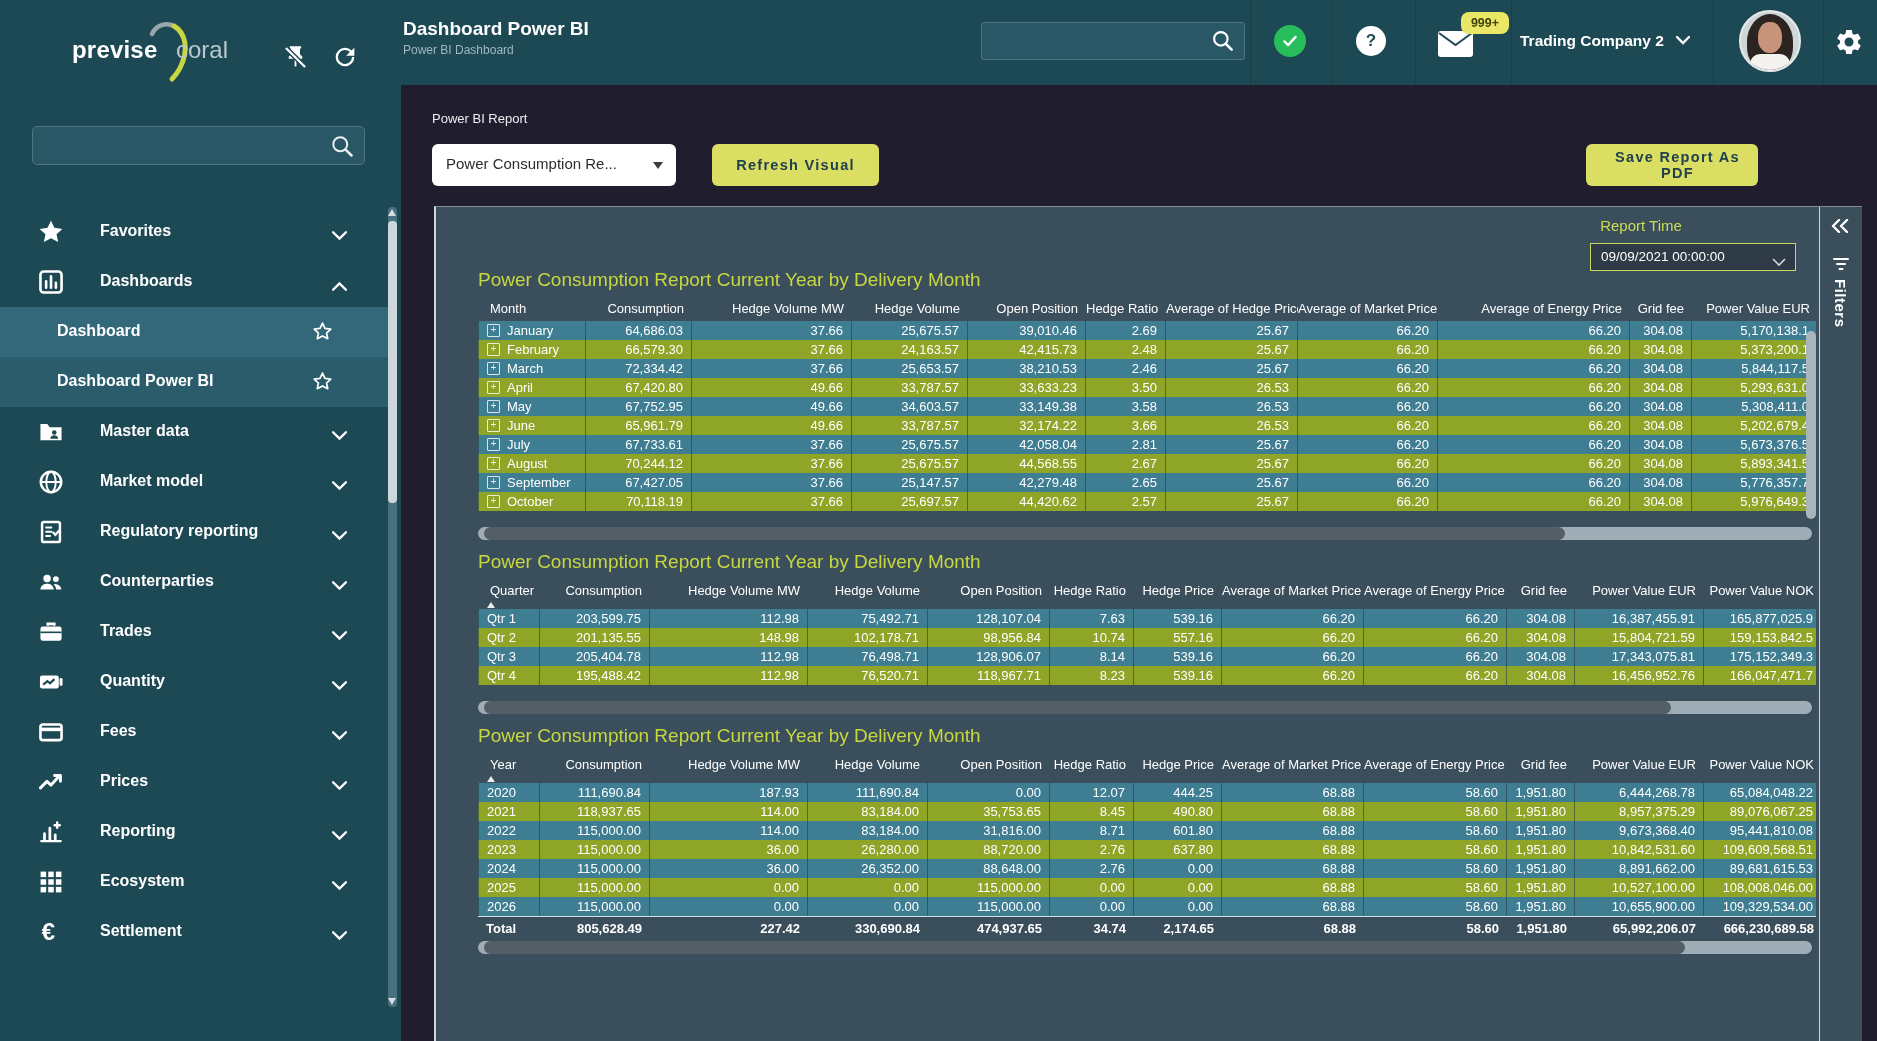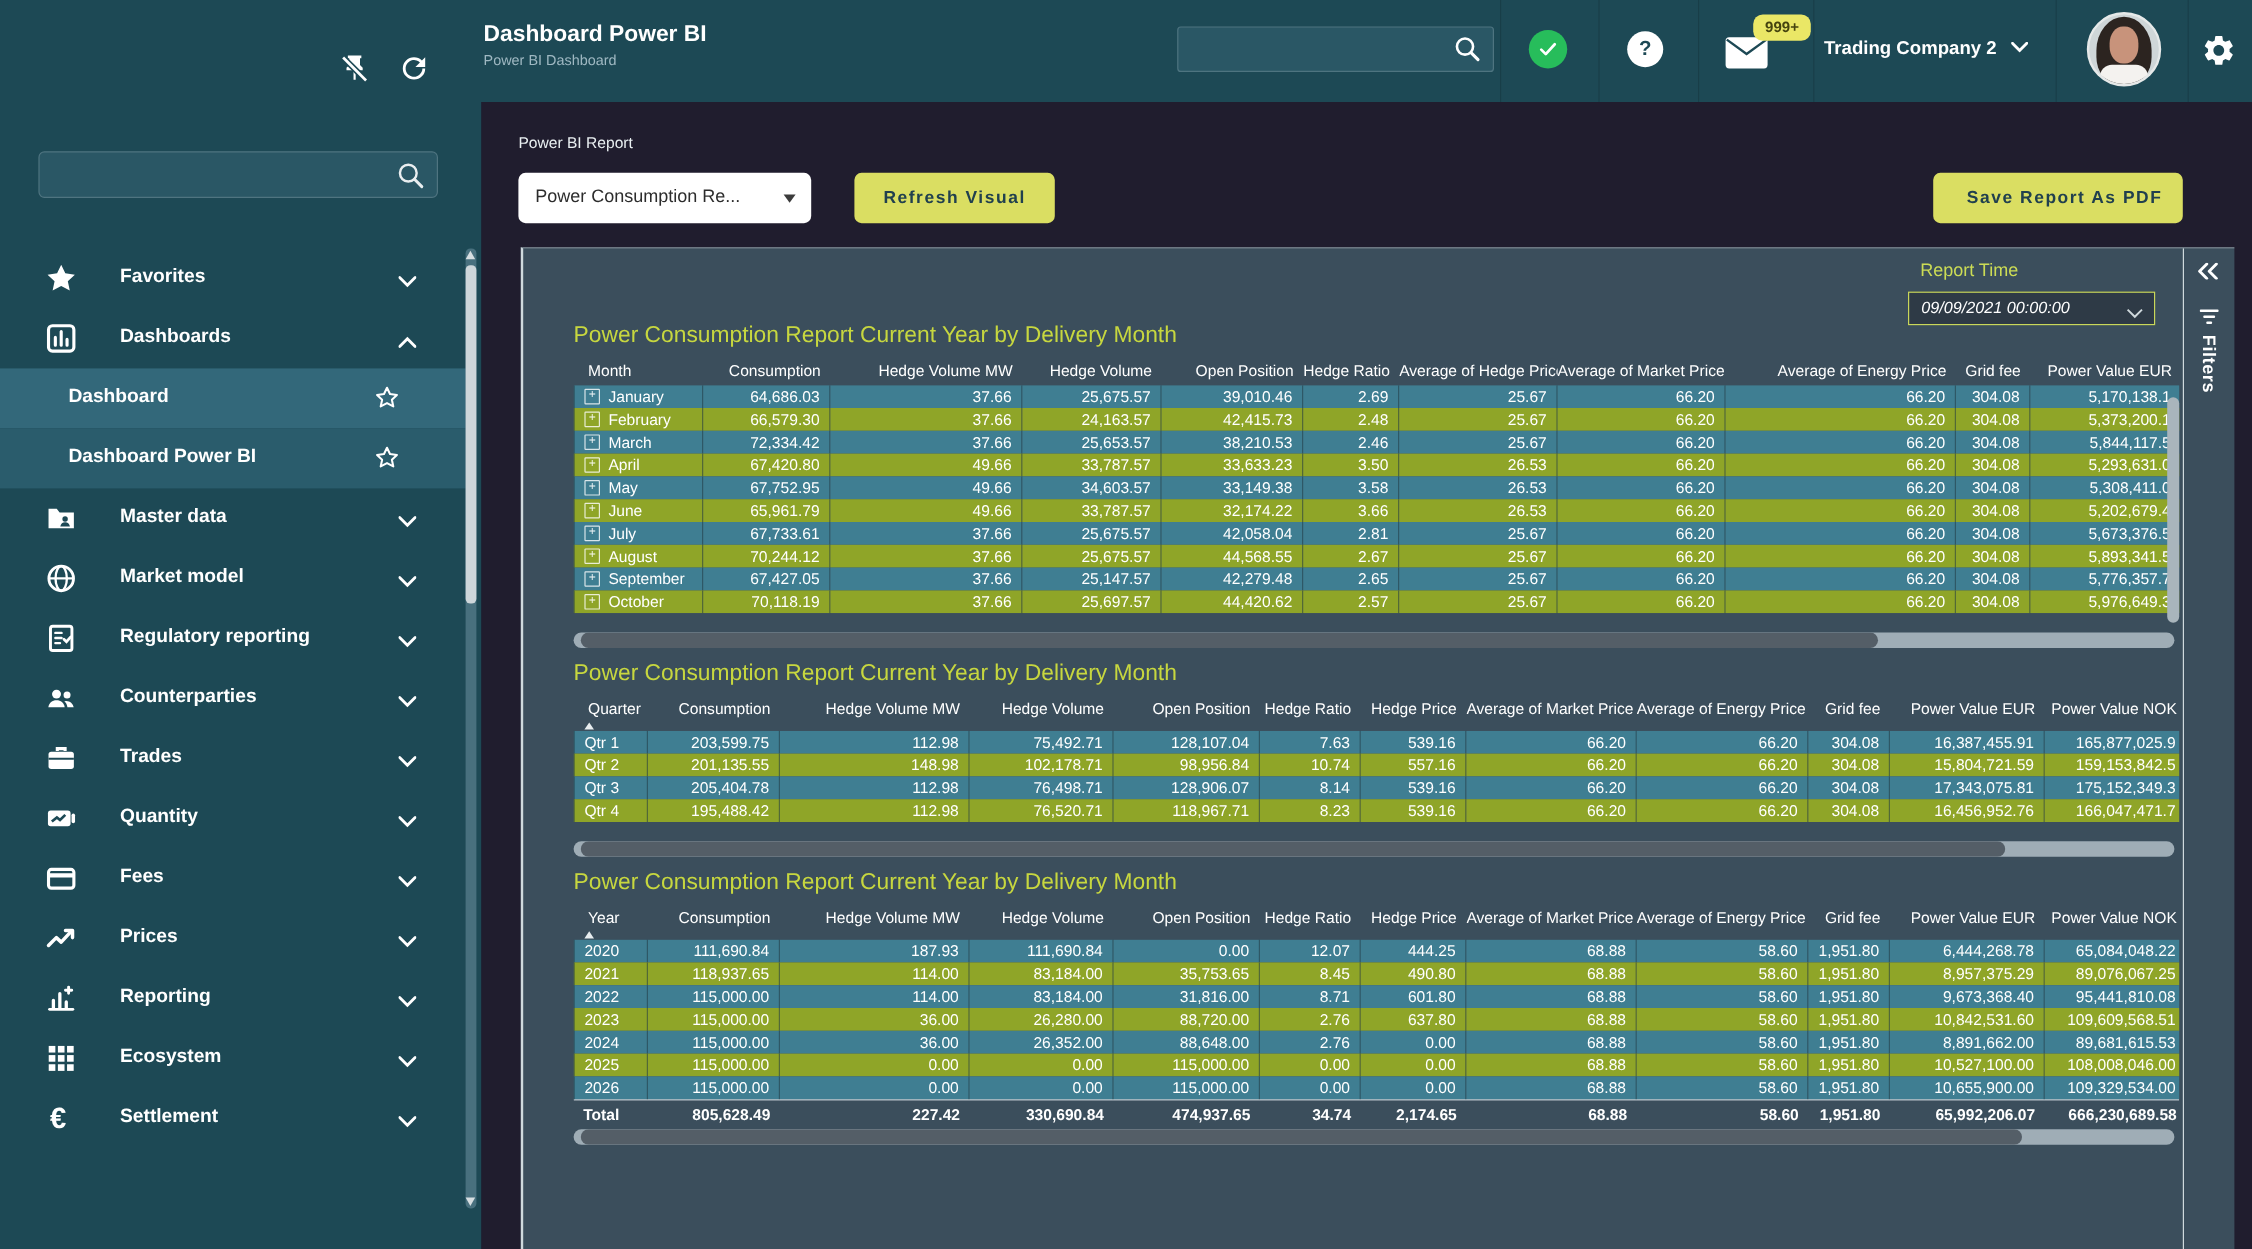--- a/index.html
+++ b/index.html
@@ -61,32 +61,32 @@
   
   .main{position:absolute;left:401px;top:85px;width:1476px;height:956px;background:#201d2e;}
   .pbi-label{position:absolute;left:31px;top:26px;font-size:13px;color:#e9eff1;}
   .dd{position:absolute;left:31px;top:59px;width:244px;height:42px;background:#fff;border-radius:6px;cursor:pointer;}
   .dd .val{position:absolute;left:14px;top:11px;font-size:15px;color:#2c2c2c;white-space:nowrap;overflow:hidden;width:190px;}
   .dd .caret{position:absolute;right:13px;top:18px;width:0;height:0;border-left:5.5px solid transparent;border-right:5.5px solid transparent;border-top:7px solid #3c3c3c;}
   .ybtn{position:absolute;height:42px;background:#dade62;border-radius:6px;color:#21404e;font-weight:bold;
         font-size:14.5px;letter-spacing:1.3px;display:flex;align-items:center;justify-content:center;cursor:pointer;
         font-family:"Liberation Sans",sans-serif;border:none;}
   .btn-refresh{left:311px;top:59px;width:167px;}
-  .btn-save{left:1210px;top:59px;width:208px;padding-left:17px;}
+  .btn-save{left:1185px;top:59px;width:172px;padding-left:17px;}
   
   .panel{position:absolute;left:33px;top:121px;width:1428px;height:835px;background:#3b4e5c;
          border-left:2px solid #cfd9dd;border-top:1px solid rgba(255,255,255,0.35);box-sizing:border-box;}
   .filters{position:absolute;right:0;top:0;width:42px;height:100%;border-left:1px solid #cfd9dd;}
   .filters .coll{position:absolute;left:10px;top:12px;cursor:pointer;}
   .filters .fic{position:absolute;left:13px;top:50px;}
   .filters .ftxt{position:absolute;left:12px;top:72px;writing-mode:vertical-rl;font-size:15px;font-weight:bold;color:#fff;letter-spacing:.5px;}
   .rt-label{position:absolute;left:1125px;top:10px;width:160px;text-align:center;font-size:15px;color:#ccdc55;}
   .rt-box{position:absolute;left:1154px;top:36px;width:206px;height:28px;background:#2e3a46;border:1px solid #c9d75a;
           box-sizing:border-box;cursor:pointer;}
-  .rt-box .v{position:absolute;left:10px;top:5px;font-size:13.5px;color:#fff;font-style:italic;}
+  .rt-box .v{position:absolute;left:10px;top:5px;font-size:13.5px;color:#fff;}
   .rt-box .c{position:absolute;right:9px;top:9px;}
   
   .tbl{position:absolute;left:42px;width:1338px;}
   .tbl-0{top:62px;}  .tbl-1{top:344px;}  .tbl-2{top:518px;}
   .tbl .ttitle{height:24px;margin-bottom:4px;font-size:19px;font-weight:500;color:#c7d73f;white-space:nowrap;}
   .thead,.trow{display:flex;white-space:nowrap;}
   .tclip{width:1338px;overflow:hidden;}
   .thead .th{box-sizing:border-box;font-size:13px;color:#fff;padding:4px 8px 2px 0;text-align:right;overflow:hidden;position:relative;}
   .thead .th.first{text-align:left;padding-left:12px;}
   .thead{height:24px;}
@@ -113,20 +113,28 @@
 <div id="app">
 
   <div class="hdr">
     <div class="sep" style="left:1250px"></div>
     <div class="sep" style="left:1332px"></div>
     <div class="sep" style="left:1415px"></div>
     <div class="sep" style="left:1511px"></div>
     <div class="sep" style="left:1713px"></div>
     <div class="sep" style="left:1823px"></div>
 
+    <div class="logo">
+      <span class="lt">previse</span>
+      <svg width="60" height="66" viewBox="0 0 60 66">
+        <path d="M18 16 C22 7 32 4 40 8" stroke="#9aa6ac" stroke-width="4.5" fill="none" stroke-linecap="round"></path>
+        <path d="M40 8 C52 15 55 32 46 50 C44 54 41 58 38 61" stroke="#c9d63f" stroke-width="5" fill="none" stroke-linecap="round"></path>
+      </svg>
+      <span class="rt">coral</span>
+    </div>
 
     <span class="hicon" style="left:282px;top:44px">
       <svg width="27" height="27" viewBox="0 0 24 24">
         <path d="M16 9V4h1V2H7v2h1v5l-2 2v2h5.2v7h1.6v-7H18v-2l-2-2z" fill="#fff"></path>
         <path d="M3.5 3.5l17 17" stroke="#1d4955" stroke-width="4.5"></path>
         <path d="M3.5 3.5l17 17" stroke="#fff" stroke-width="2"></path>
       </svg>
     </span>
     <span class="hicon" style="left:331px;top:43px">
       <svg width="28" height="28" viewBox="0 0 24 24">

